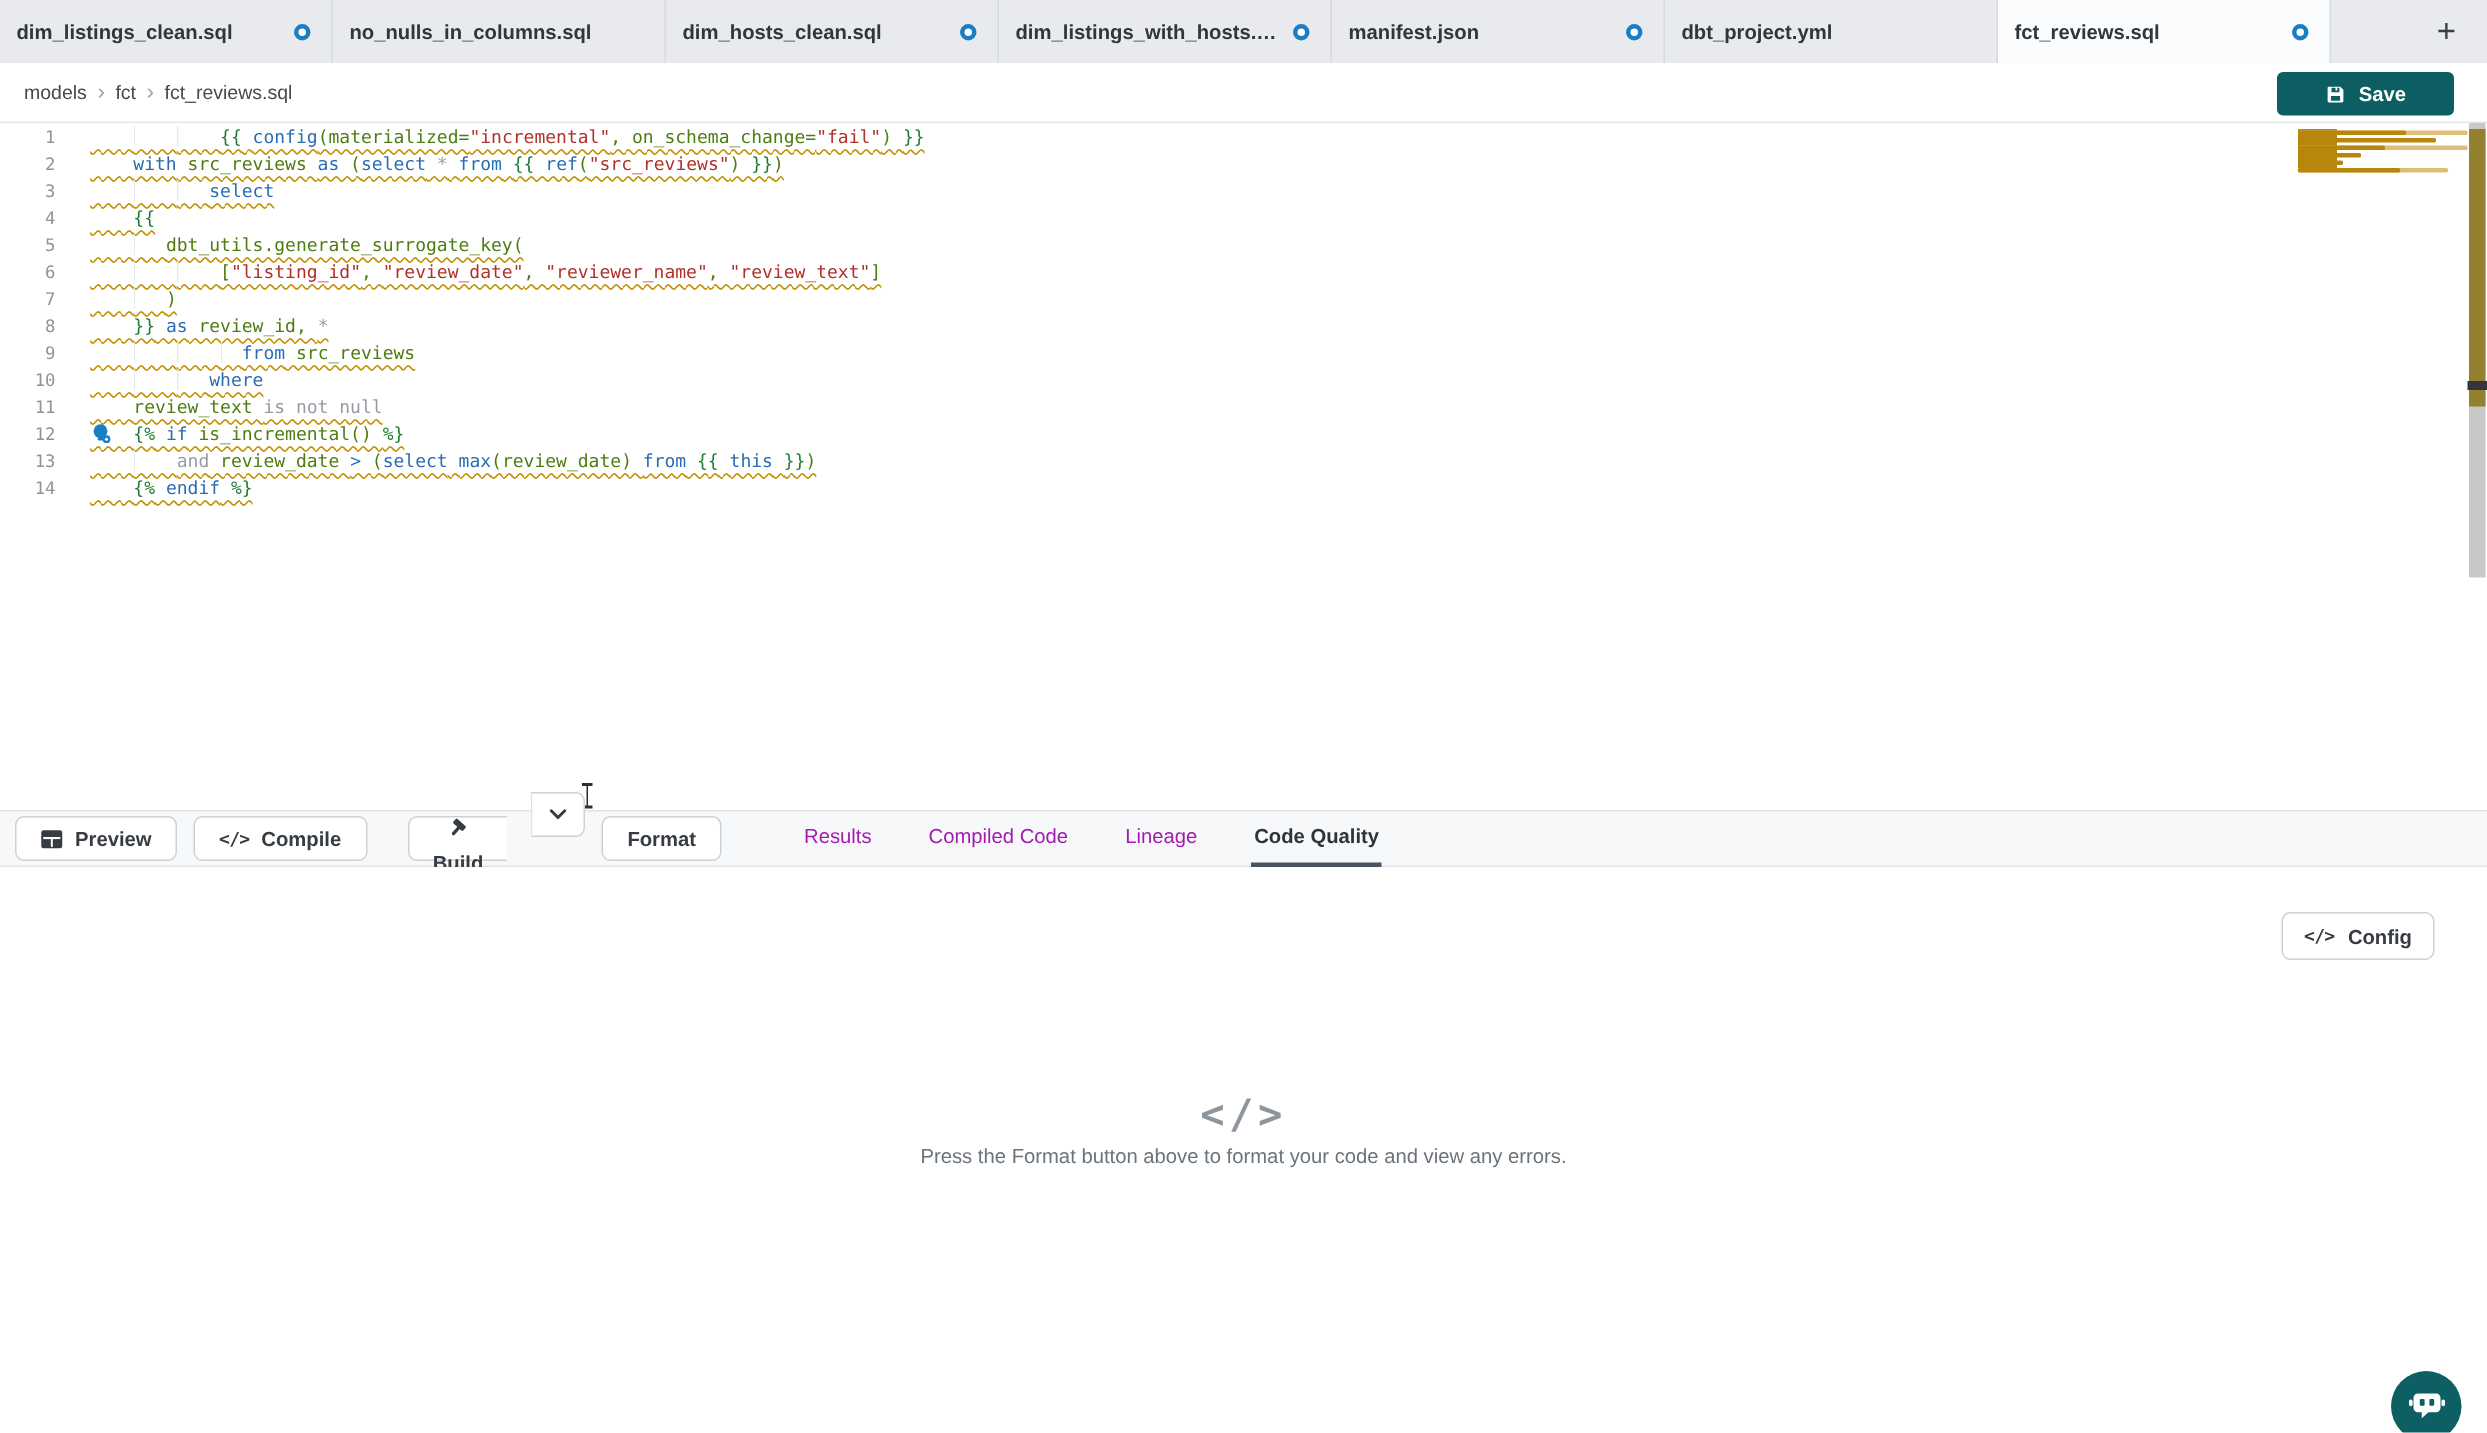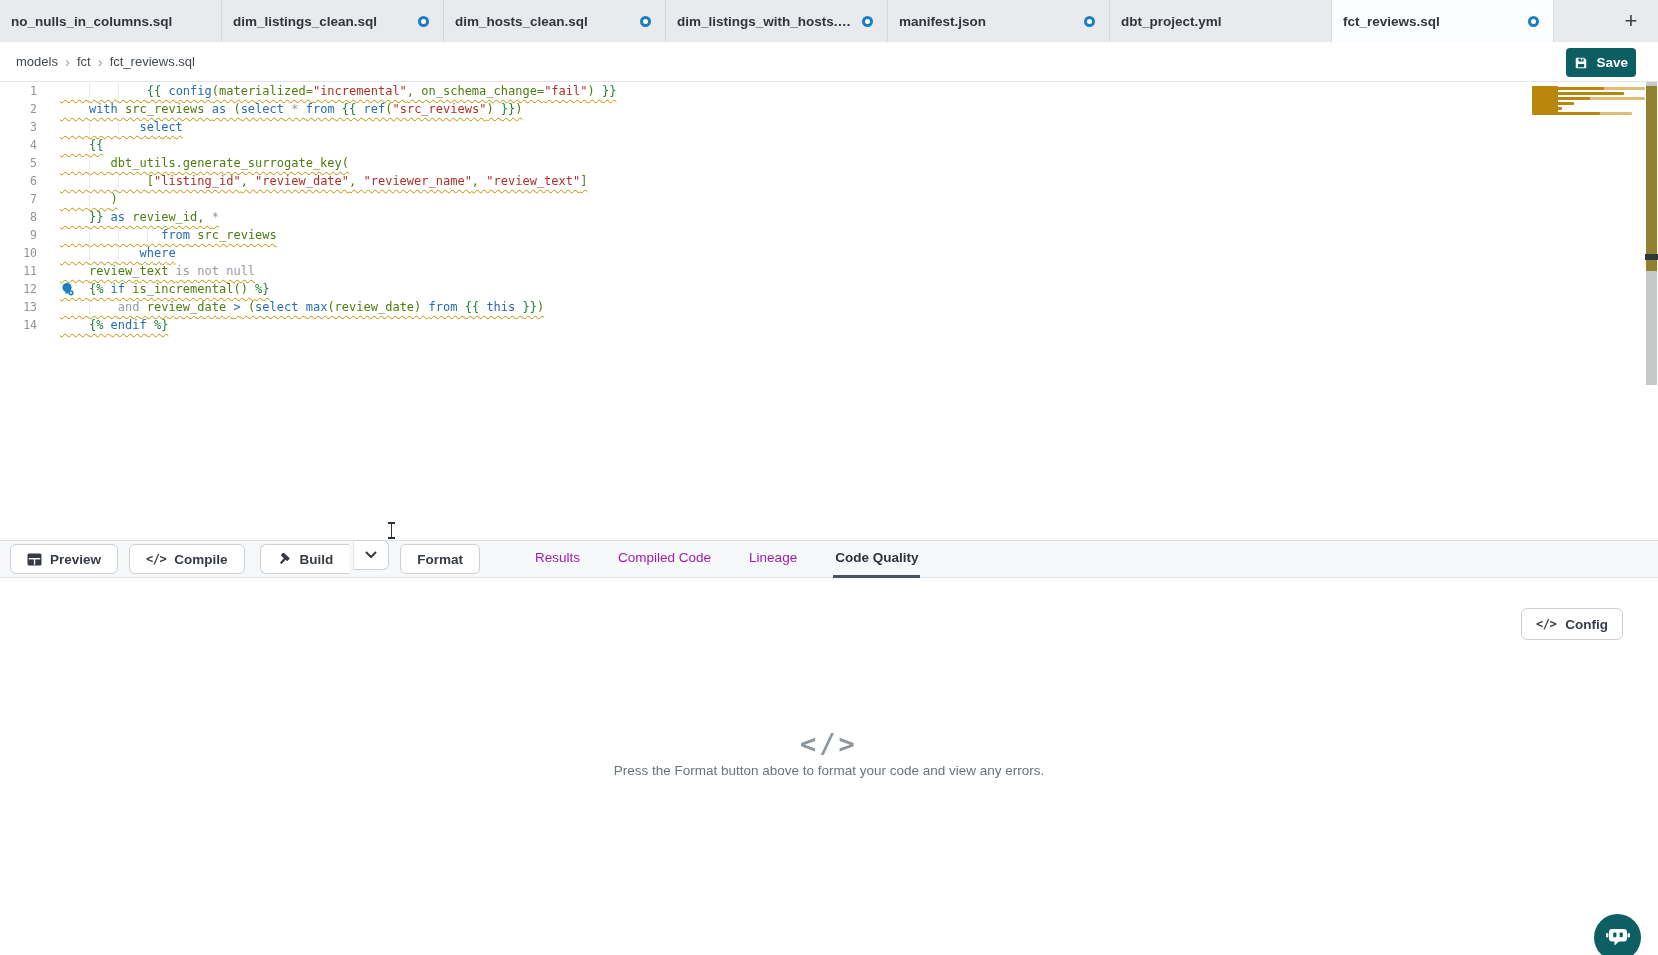--- a/index.html
+++ b/index.html
@@ -18,21 +18,21 @@
   .dirty-dot { width:11px; height:11px; border-radius:50%; border:3.2px solid #1b7ec2;
     background:#fff; flex:none; margin-left:8px; }
   .newtab { margin-left:62px; width:30px; height:42px; display:flex; align-items:center;
     justify-content:center; font-size:22px; color:#3a4045; cursor:pointer; }
 
   
   .crumbbar { position:absolute; left:0; top:42px; width:1658px; height:40px; background:#fff;
     border-bottom:1px solid #e3e6e8; display:flex; align-items:center; padding:0 16px; }
   .crumbs { display:flex; align-items:center; gap:7px; font-size:13px; color:#434a51; }
   .crumb-sep { color:#9aa1a8; font-size:15px; line-height:1; }
-  .savebtn { position:absolute; right:22px; top:6px; height:29px; padding:0 8px;
+  .savebtn { position:absolute; right:22px; top:6px; height:29px; padding:0 32px;
     background:#0c5e62; color:#fff; border:none; border-radius:4px; display:flex;
     align-items:center; gap:8px; font-size:13.5px; font-weight:600; cursor:pointer;
     font-family:"Liberation Sans",sans-serif; }
 
   
   .editor { position:absolute; left:0; top:82px; width:1658px; height:458px; background:#fff;
     font-family:"DejaVu Sans Mono","Liberation Mono",monospace; font-size:12px; }
   .code-row { position:relative; display:flex; height:18px; line-height:18px; white-space:pre; }
   .gut { width:37px; flex:none; text-align:right; color:#8d949c; font-size:11.5px;
     user-select:none; }
@@ -63,21 +63,21 @@
   .ibeam b { top:0; } .ibeam s { bottom:0; }
 
   
   .toolbar { position:absolute; left:0; top:540px; width:1658px; height:38px; background:#f7f8f9;
     border-top:1px solid #e0e3e6; border-bottom:1px solid #e2e5e8; display:flex;
     align-items:center; padding:0 10px; }
   .tbtn { height:30px; background:#fff; border:1px solid #ccd1d5; border-radius:6px;
     display:flex; align-items:center; gap:8px; padding:0 16px; font-size:13.5px; font-weight:600;
     color:#363c42; cursor:pointer; font-family:"Liberation Sans",sans-serif; margin-right:11px; }
   .split { display:flex; margin-right:11px; }
-  .split .tbtn { margin:4px; border-radius:6px 0 0 6px; border-right:none; }
+  .split .tbtn { margin:16px; border-radius:6px 0 0 6px; border-right:none;flex-direction:column; }
   .split .chev { height:30px; width:36px; background:#fff; border:1px solid #ccd1d5;
     border-left:1px solid #dfe2e5; border-radius:0 6px 6px 0; display:flex; align-items:center;
     justify-content:center; cursor:pointer; }
   .code-glyph { font-family:"DejaVu Sans Mono",monospace; font-weight:700; font-size:12px;
     letter-spacing:-.5px; }
   .ptabs { display:flex; align-items:stretch; height:38px; margin-left:42px; gap:34px; }
   .ptab { display:flex; align-items:center; font-size:13.5px; color:#a21caf; cursor:pointer;
     border-bottom:3px solid transparent; padding:0 2px; font-weight:400; }
   .ptab.active { border-bottom-color:#4a545e; font-weight:600; color:#2e343a; }
 
@@ -98,25 +98,25 @@
     background:#0d5f63; cursor:pointer; display:flex; align-items:center; justify-content:center; }
 </style>
 </head>
 <body>
 
 <div class="stage">
 
   <div class="tabbar">
     <div style="display:flex" id="file-tabs">
         <div class="ftab">
+          <span class="flabel">dim_listings_clean.sql</span>
+          <span class="dirty-dot"></span>
+        </div>
+        <div class="ftab">
           <span class="flabel">no_nulls_in_columns.sql</span>
-        </div>
-        <div class="ftab">
-          <span class="flabel">dim_listings_clean.sql</span>
-          <span class="dirty-dot"></span>
         </div>
         <div class="ftab">
           <span class="flabel">dim_hosts_clean.sql</span>
           <span class="dirty-dot"></span>
         </div>
         <div class="ftab">
           <span class="flabel">dim_listings_with_hosts.sql</span>
           <span class="dirty-dot"></span>
         </div>
         <div class="ftab">

